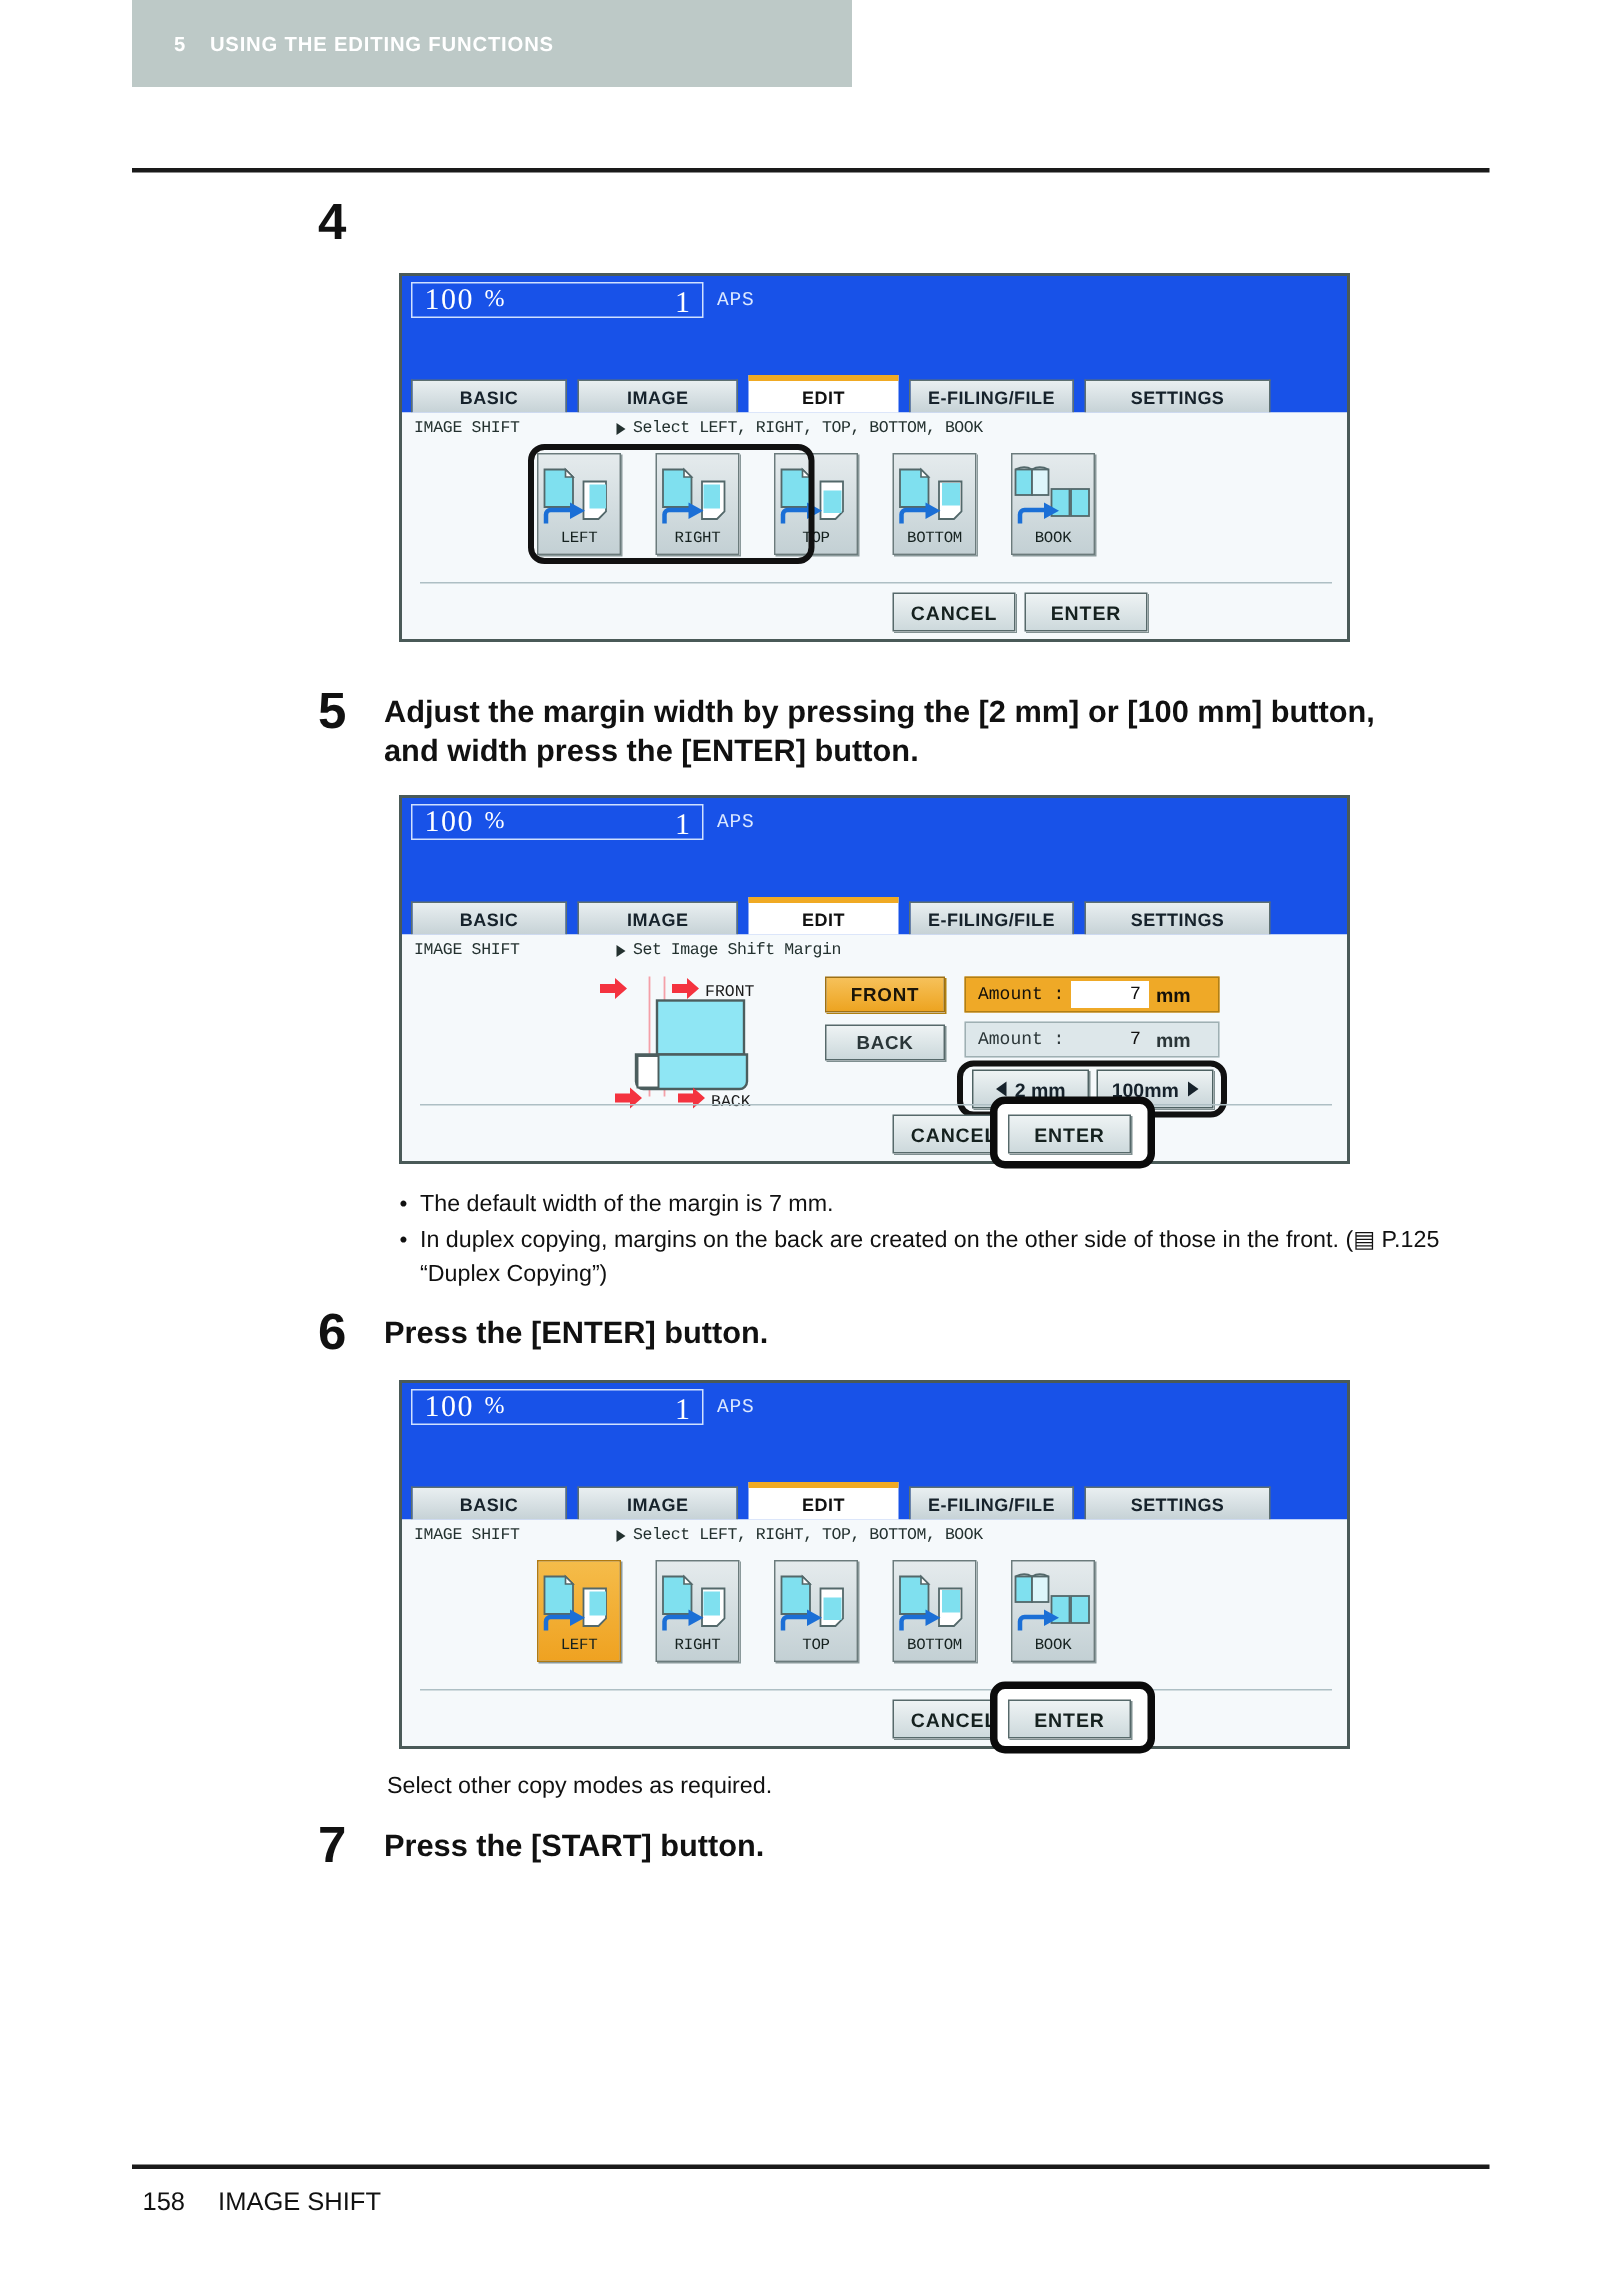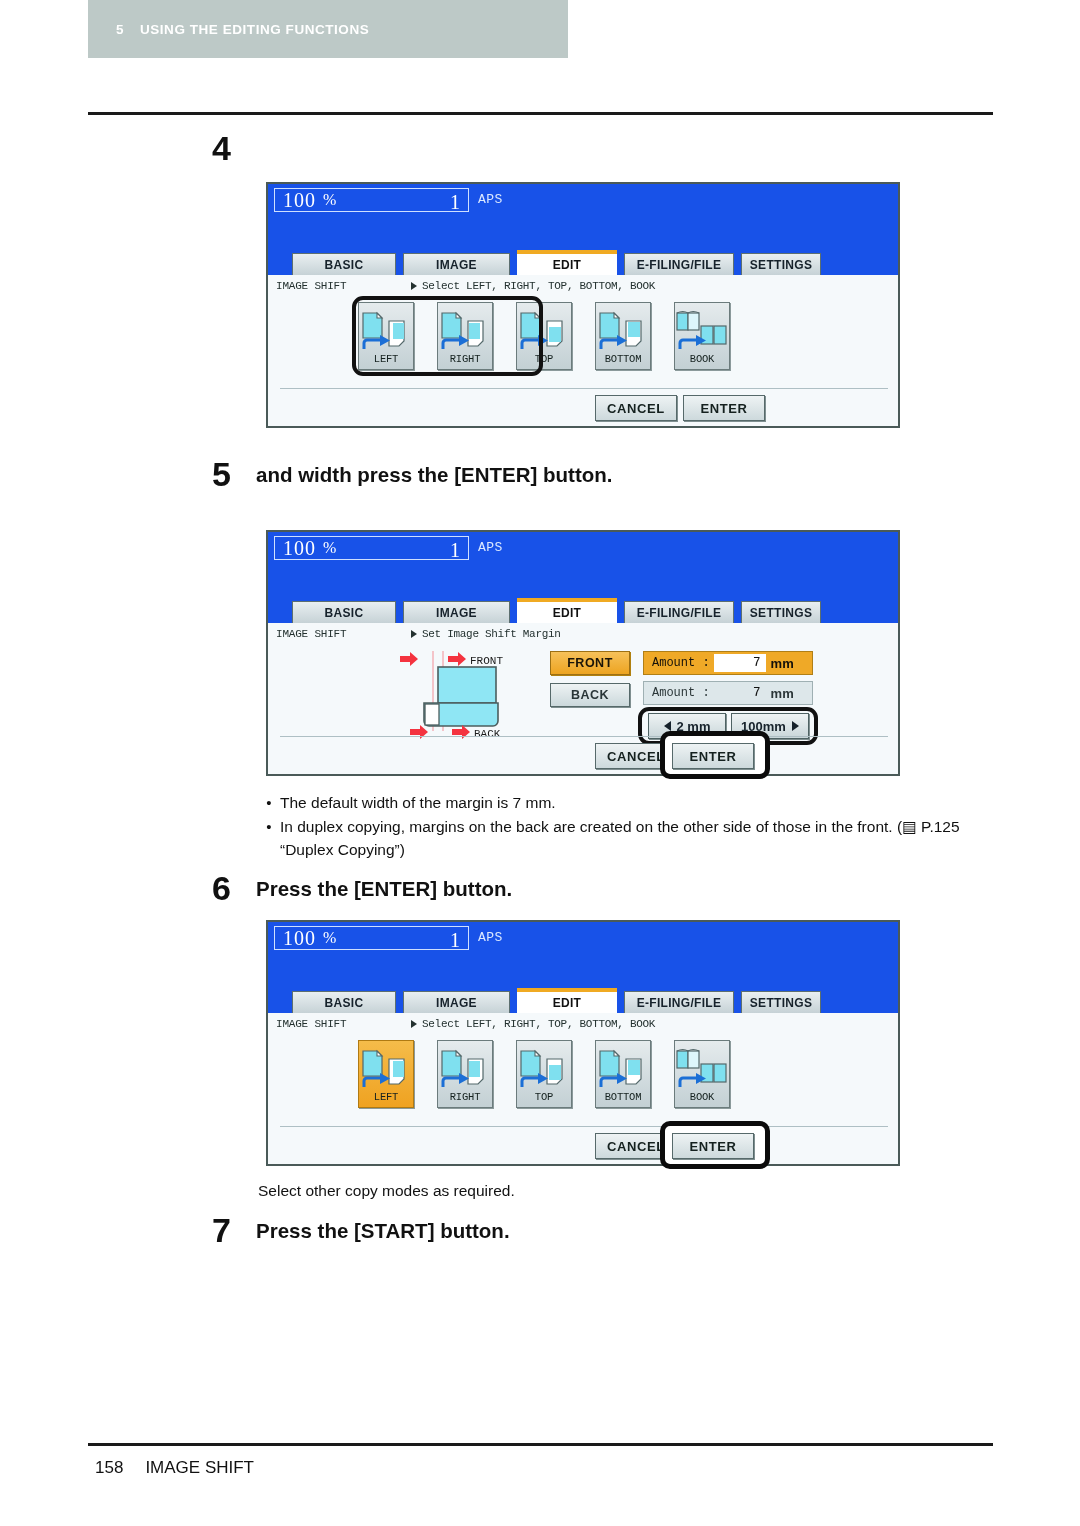--- a/index.html
+++ b/index.html
@@ -71,36 +71,36 @@
     font-family:"Liberation Mono", monospace;font-size:13px;letter-spacing:.5px;
   }
   .ready{
     position:absolute;left:8px;top:25px;color:#ffffff;
     font-family:"Liberation Serif", serif;font-size:22px;letter-spacing:3px;margin-top:39px;
   }
 
   
   .tabrow{
     background:#1852e8;height:25px;position:relative;
-    display:flex;align-items:flex-end;padding-left:24px;
+    display:flex;align-items:flex-end;padding-left:6px;
   }
   .tab{
     height:22px;box-sizing:border-box;
     background:linear-gradient(#e9eff1,#c6d2d6);
     border:1px solid #5c6f70;border-bottom:none;
     display:flex;align-items:center;justify-content:center;
     font-family:"Liberation Sans", sans-serif;
     font-size:12px;font-weight:bold;color:#16222b;letter-spacing:.3px;
     margin-right:7px;
   }
   .tab.w1{width:104px;}
   .tab.w2{width:107px;}
   .tab.w3{width:100px;}
   .tab.w4{width:110px;}
-  .tab.w5{width:80px;}
+  .tab.w5{width:124px;}
   .tab.active{
     background:#ffffff;border:none;border-top:4px solid #f0aa23;
     height:25px;color:#111;
   }
 
   
   .lcd-body{background:#f5f9fb;position:relative;}
   .crumb{
     position:absolute;left:8px;top:5px;
     font-family:"Liberation Mono", monospace;font-size:11px;color:#23312f;
@@ -323,20 +323,21 @@
     <div class="hl-group" style="left:84px;top:21px;width:191px;height:80px;"></div>
     <div class="lcd-div" style="left:12px;top:113px;width:608px;"></div>
     <div class="cbtn" style="left:327px;top:120px;width:82px;">CANCEL</div>
     <div class="cbtn" style="left:415px;top:120px;width:82px;">ENTER</div>
   </div>
 </div>
 
 <div class="step" style="left:212px;top:462px;width:800px;">
   <div class="step-num">5</div>
   <div class="step-text">
+    <div>Adjust the margin width by pressing the [2 mm] or [100 mm] button,</div>
     <div>and width press the [ENTER] button.</div>
   </div>
 </div>
 
 <div class="lcd" id="lcd5" style="left:266px;top:530px;width:634px;height:246px;">
   <div class="lcd-status">
     <div class="ratio-box">
       <span class="ratio-val">100</span>
       <span class="ratio-pct">%</span>
       <span class="copies">1</span>

